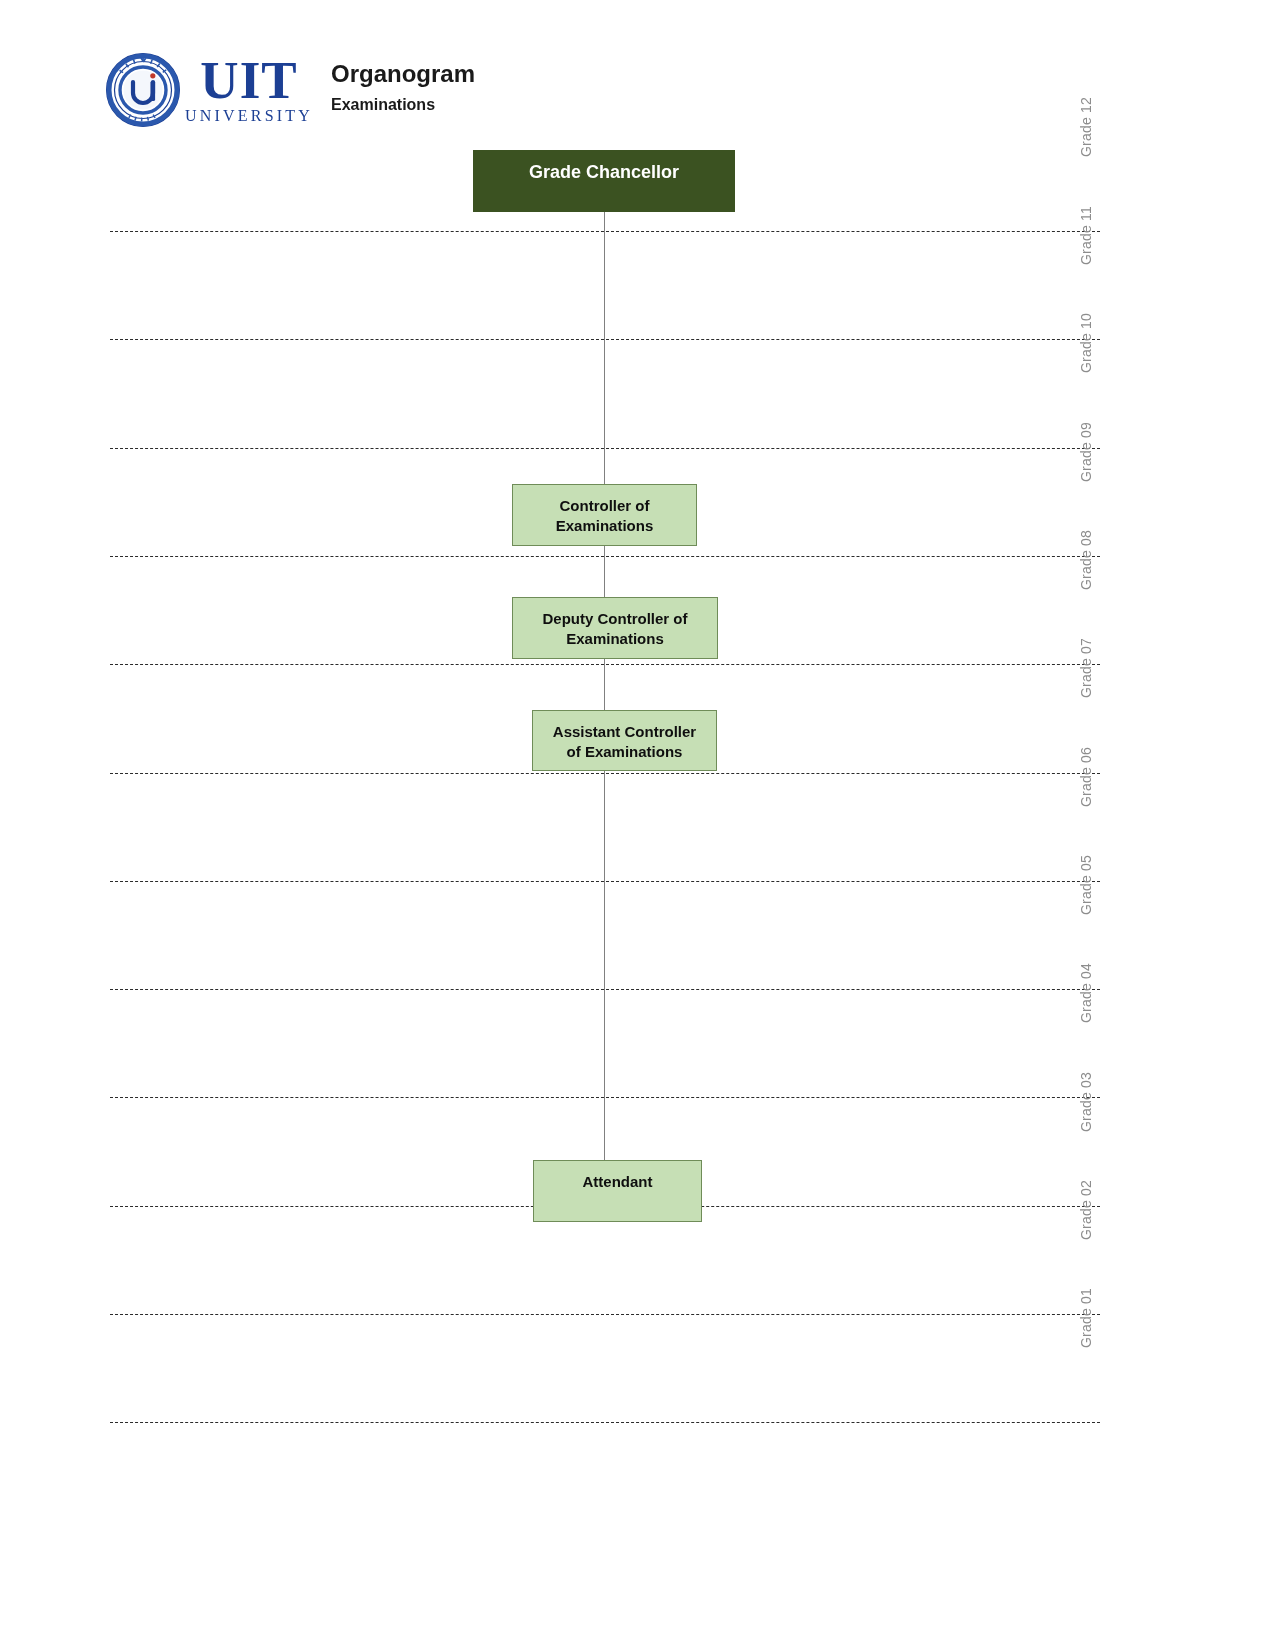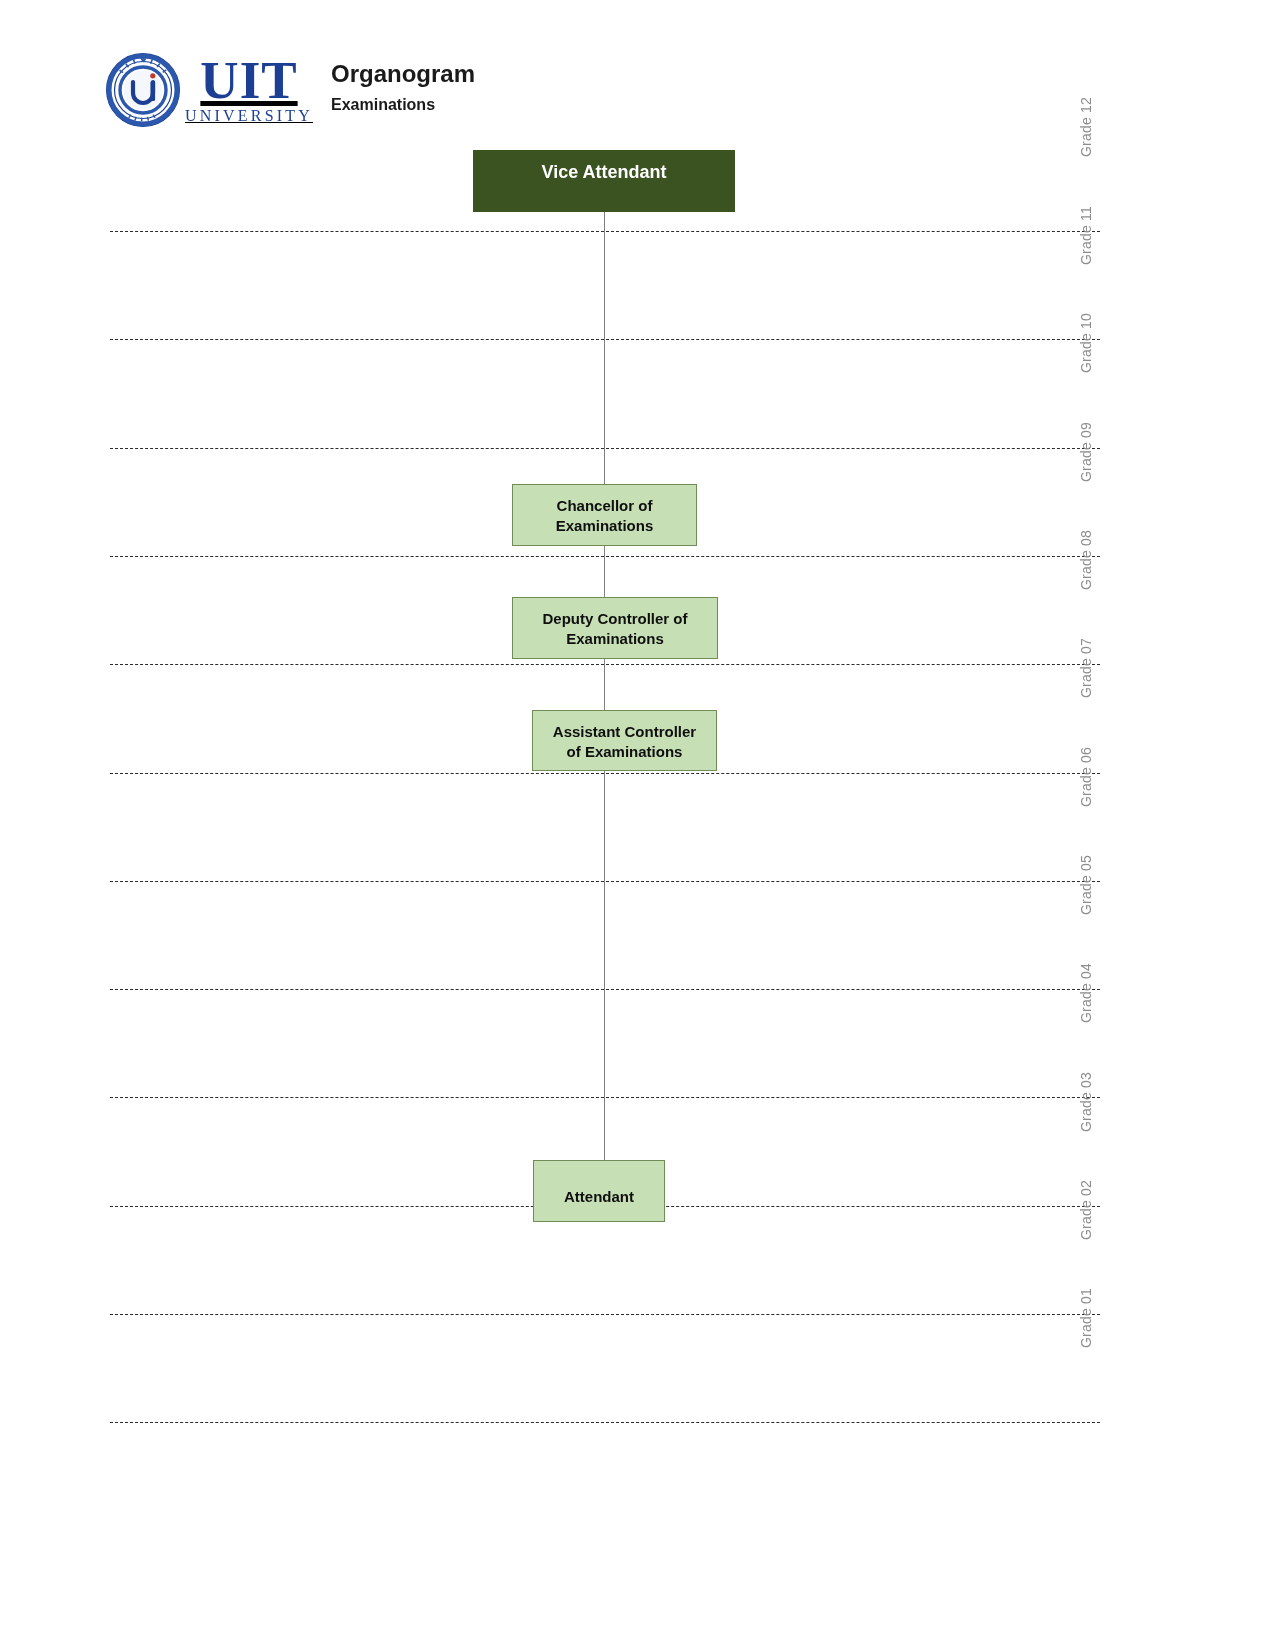--- a/index.html
+++ b/index.html
@@ -45,21 +45,20 @@
     position: relative;
     flex: 0 0 auto;
   }
 
   #logo-wordmark {
     margin-left: 4px;
     display: flex;
     flex-direction: column;
     align-items: center;
     justify-content: center;
-    text-decoration: underline;
   }
   #logo-uit {
     font-family: "Liberation Serif", serif;
     font-size: 53px;
     font-weight: 700;
     color: #1c3f94;
     line-height: 0.95;
     letter-spacing: 1px;
   }
   #logo-university {
@@ -221,38 +220,38 @@
       <div class="band-line" style="top: 1097.4px;"></div>
       <div class="grade-label" style="left: 1094px; top: 1007.25px;">Grade 04</div>
       <div class="band-line" style="top: 1205.7px;"></div>
       <div class="grade-label" style="left: 1094px; top: 1115.55px;">Grade 03</div>
       <div class="band-line" style="top: 1314px;"></div>
       <div class="grade-label" style="left: 1094px; top: 1223.85px;">Grade 02</div>
       <div class="band-line" style="top: 1422.3px;"></div>
       <div class="grade-label" style="left: 1094px; top: 1332.15px;">Grade 01</div>
       <div id="connector" style="top: 212px; height: 948px;"></div>
       <div class="node node-top" style="left: 473px; top: 150px; width: 262px; height: 62px;">
-        <div>Vice Attendant</div>
+        <div>Grade Chancellor</div>
       </div>
       <div class="node node-green" style="left: 512px; top: 484px; width: 185px; height: 62px;">
         <div>
-          <span class="node-text">Chancellor of</span>
+          <span class="node-text">Controller of</span>
           <span class="node-text">Examinations</span>
         </div>
       </div>
       <div class="node node-green" style="left: 512px; top: 597px; width: 206px; height: 62px;">
         <div>
           <span class="node-text">Deputy Controller of</span>
           <span class="node-text">Examinations</span>
         </div>
       </div>
       <div class="node node-green" style="left: 532px; top: 710px; width: 185px; height: 61px;">
         <div>
           <span class="node-text">Assistant Controller</span>
           <span class="node-text">of Examinations</span>
         </div>
       </div>
-      <div class="node node-green" style="left: 533px; top: 1160px; width: 132px; height: 62px; align-items: center;">
+      <div class="node node-green" style="left: 533px; top: 1160px; width: 169px; height: 62px;">
         <div>Attendant</div>
       </div>
     </div>
 
 </div>
 
 </body></html>

